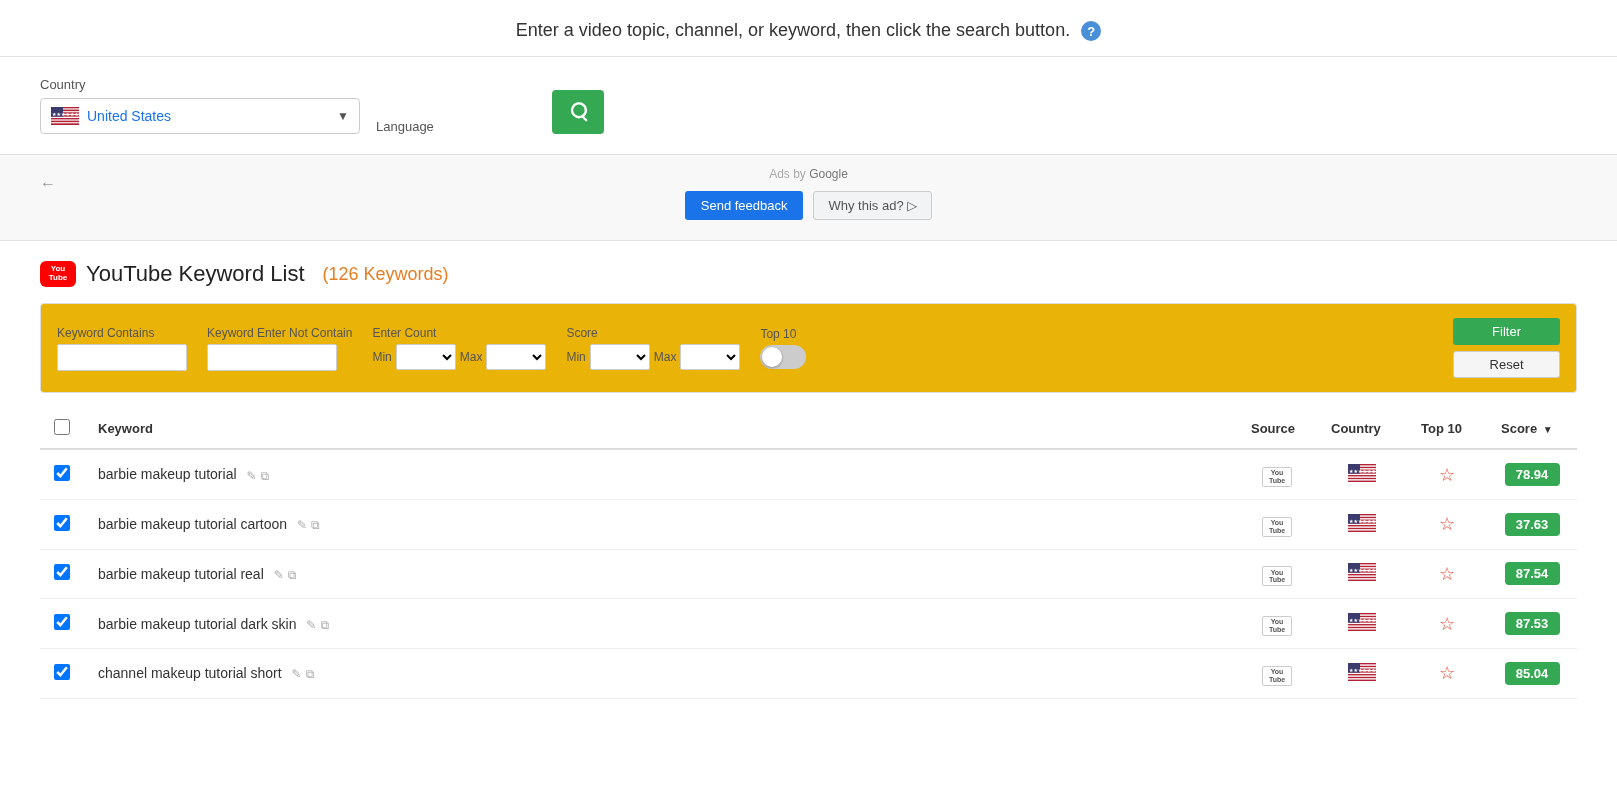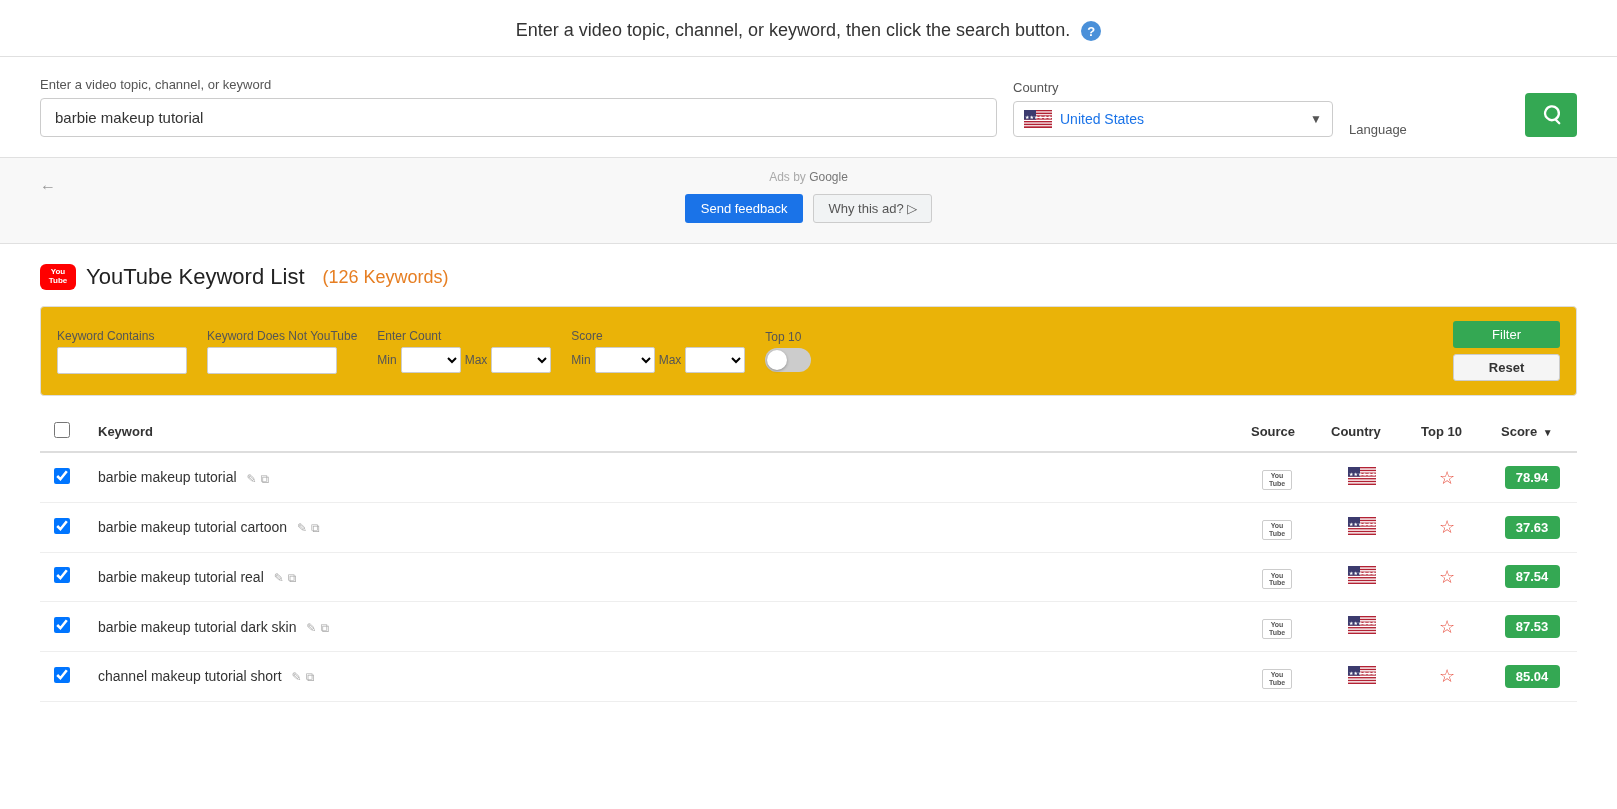--- a/index.html
+++ b/index.html
@@ -300,21 +300,20 @@
       cursor: pointer;
     }
     .reset-btn {
       background: #f5f5f5;
       color: #333;
       border: 1px solid #ccc;
       padding: 5px 20px;
       border-radius: 3px;
       font-size: 13px;
       cursor: pointer;
-      font-weight: bold;
     }
 
     .keyword-table {
       width: 100%;
       border-collapse: collapse;
     }
     .keyword-table th {
       text-align: left;
       padding: 10px 14px;
       border-bottom: 2px solid #ddd;
@@ -414,24 +413,20 @@
   </style>
 </head>
 <body>
 
 <div class="top-instruction">
   <span>Enter a video topic, channel, or keyword, then click the search button.</span>
   <span class="help-icon">?</span>
 </div>
 
 <div class="search-section">
-  <div class="search-field-group">
-    <label>Enter a video topic, channel, or keyword</label>
-    <input class="search-input" type="text" value="barbie makeup tutorial" style="">
-  </div>
 
   <div class="country-group">
     <label>Country</label>
     <div class="country-select-wrapper">
 
       <svg class="flag-us" viewBox="0 0 28 18">
         <rect width="28" height="18" fill="#B22234"></rect>
         <rect y="0" width="28" height="1.38" fill="#B22234"></rect>
         <rect y="1.38" width="28" height="1.38" fill="#fff"></rect>
         <rect y="2.76" width="28" height="1.38" fill="#B22234"></rect>
@@ -486,21 +481,21 @@
     <span class="keyword-count">(126 Keywords)</span>
   </div>
 
   <div class="filter-bar">
     <div class="filter-group">
       <label>Keyword Contains</label>
       <input class="filter-input" type="text" style="">
     </div>
 
     <div class="filter-group">
-      <label>Keyword Does Not YouTube</label>
+      <label>Keyword Enter Not Contain</label>
       <input class="filter-input" type="text" style="">
     </div>
 
     <div class="filter-range-group">
       <label>Enter Count</label>
       <div class="filter-range">
         <span class="range-label">Min</span>
         <select class="range-select">
           <option></option><option>1</option><option>2</option><option>3</option>
         </select>

